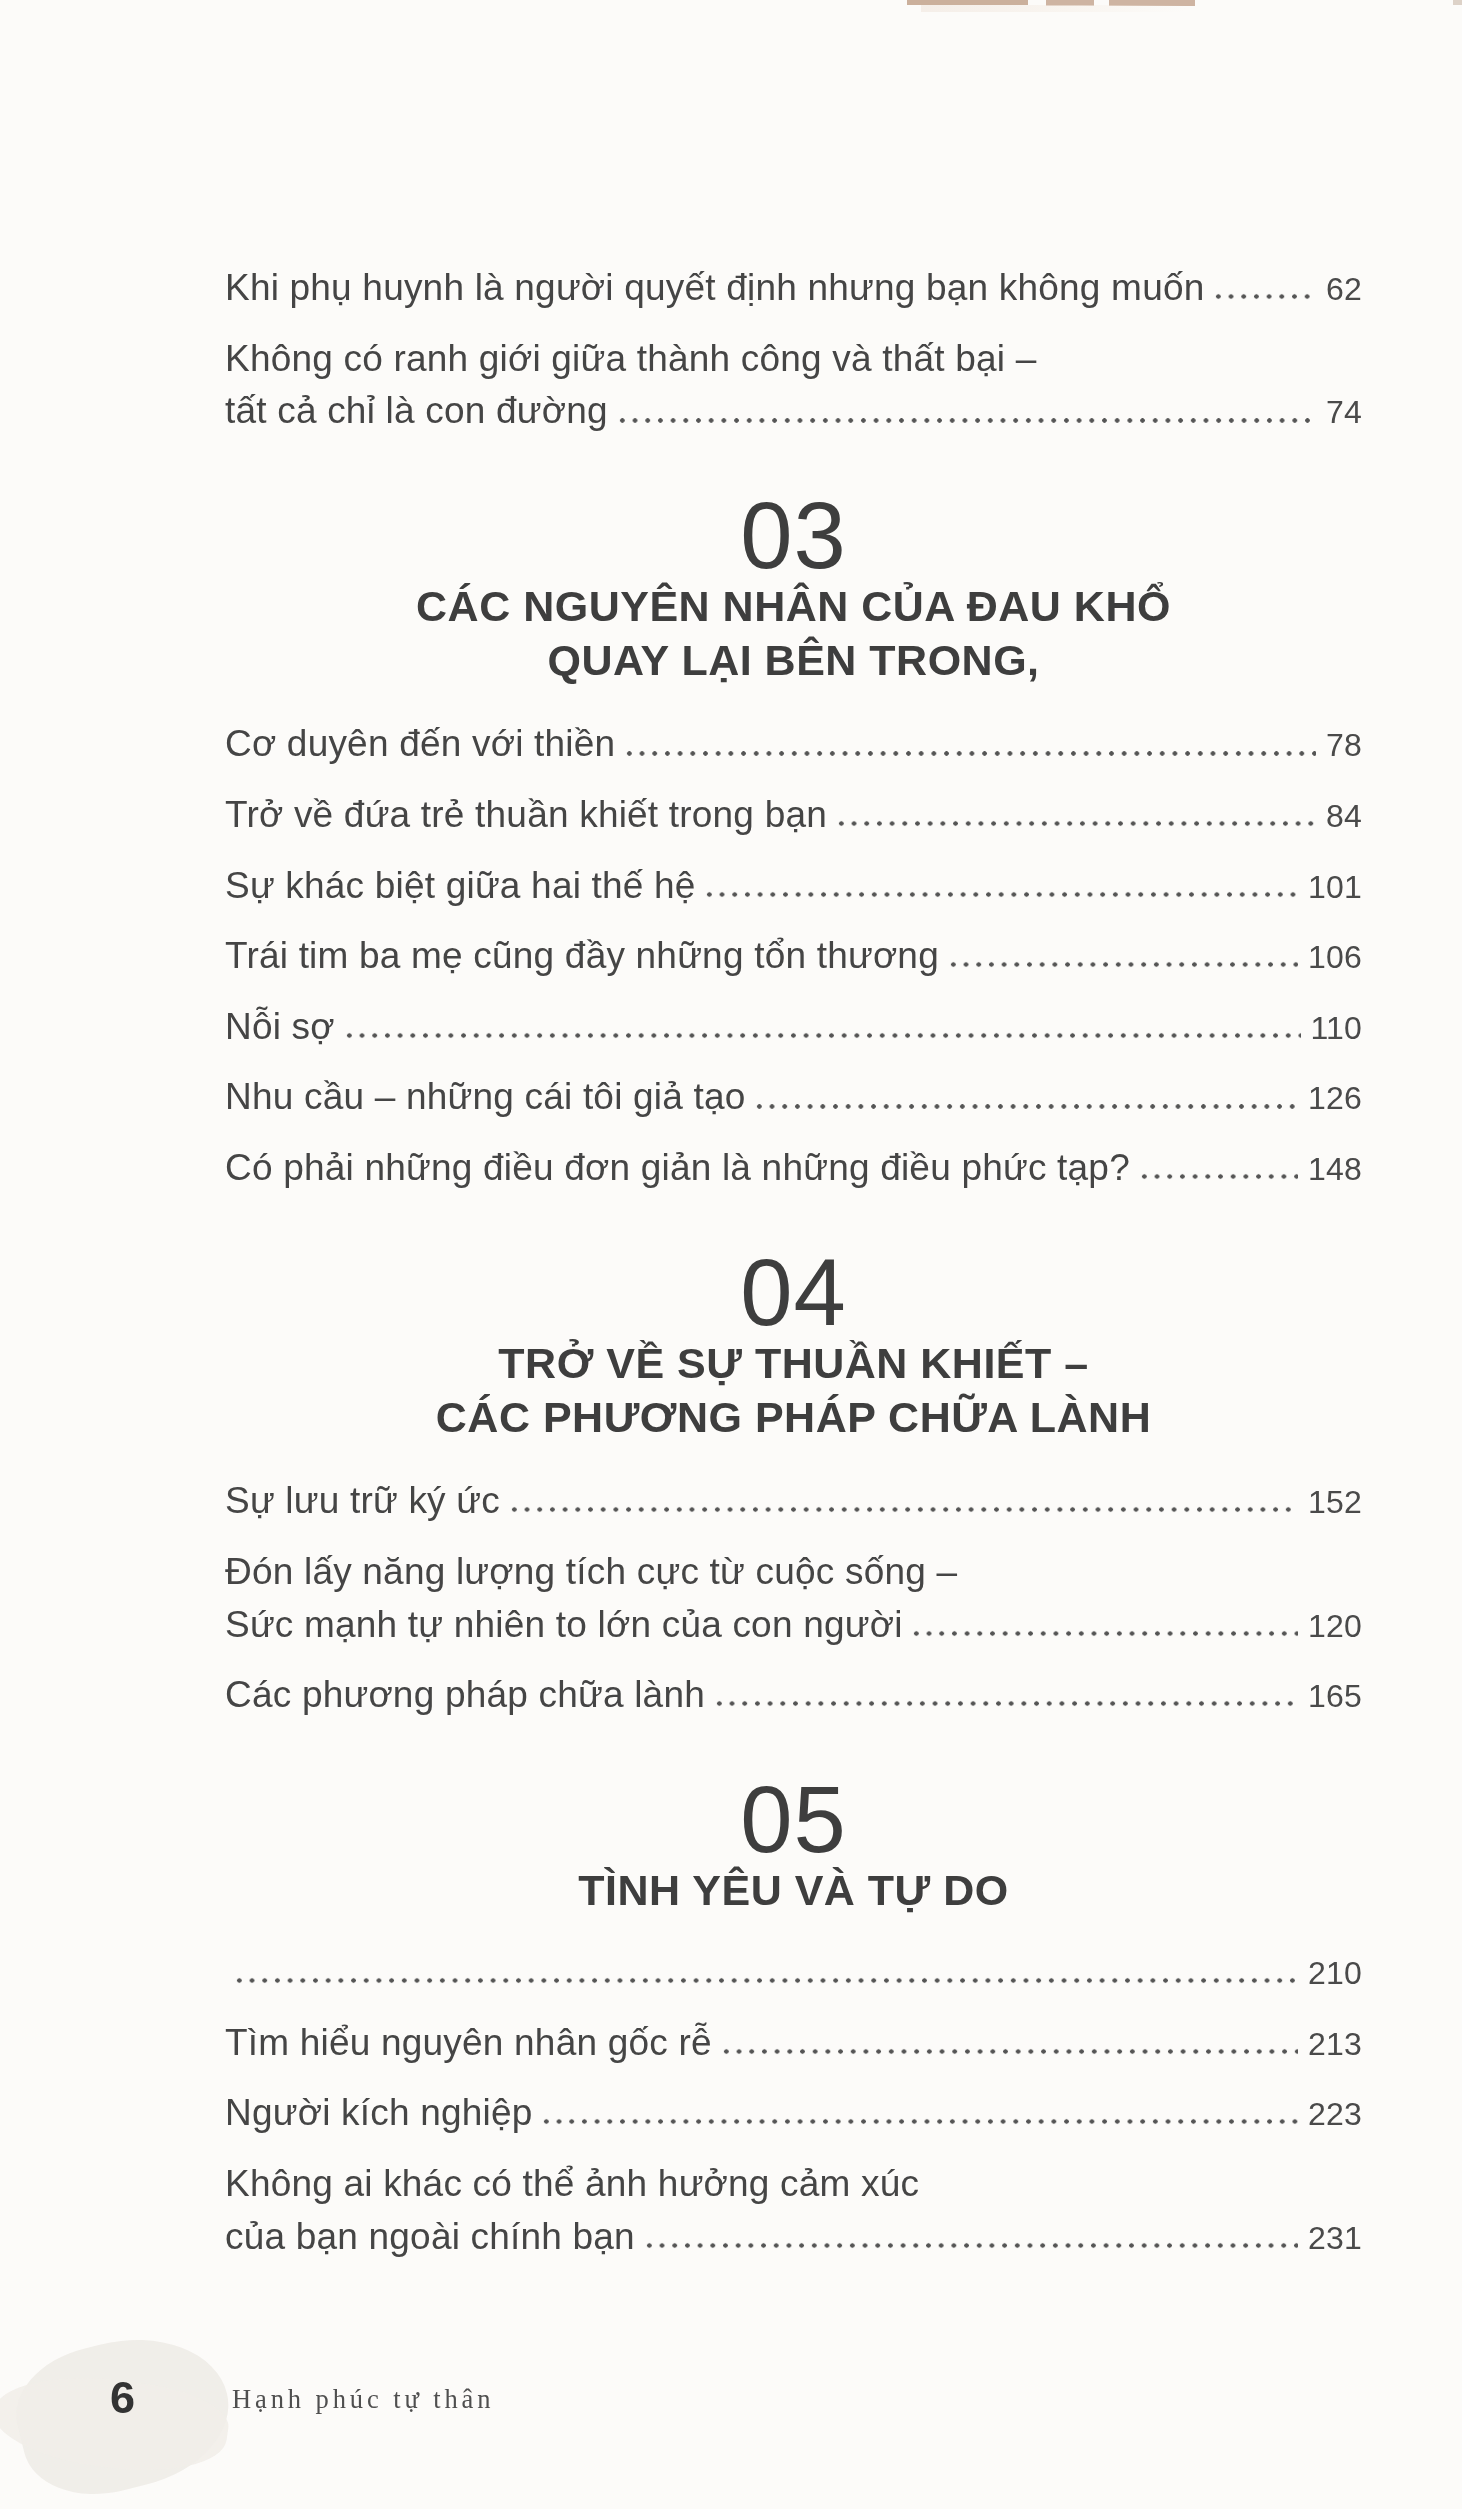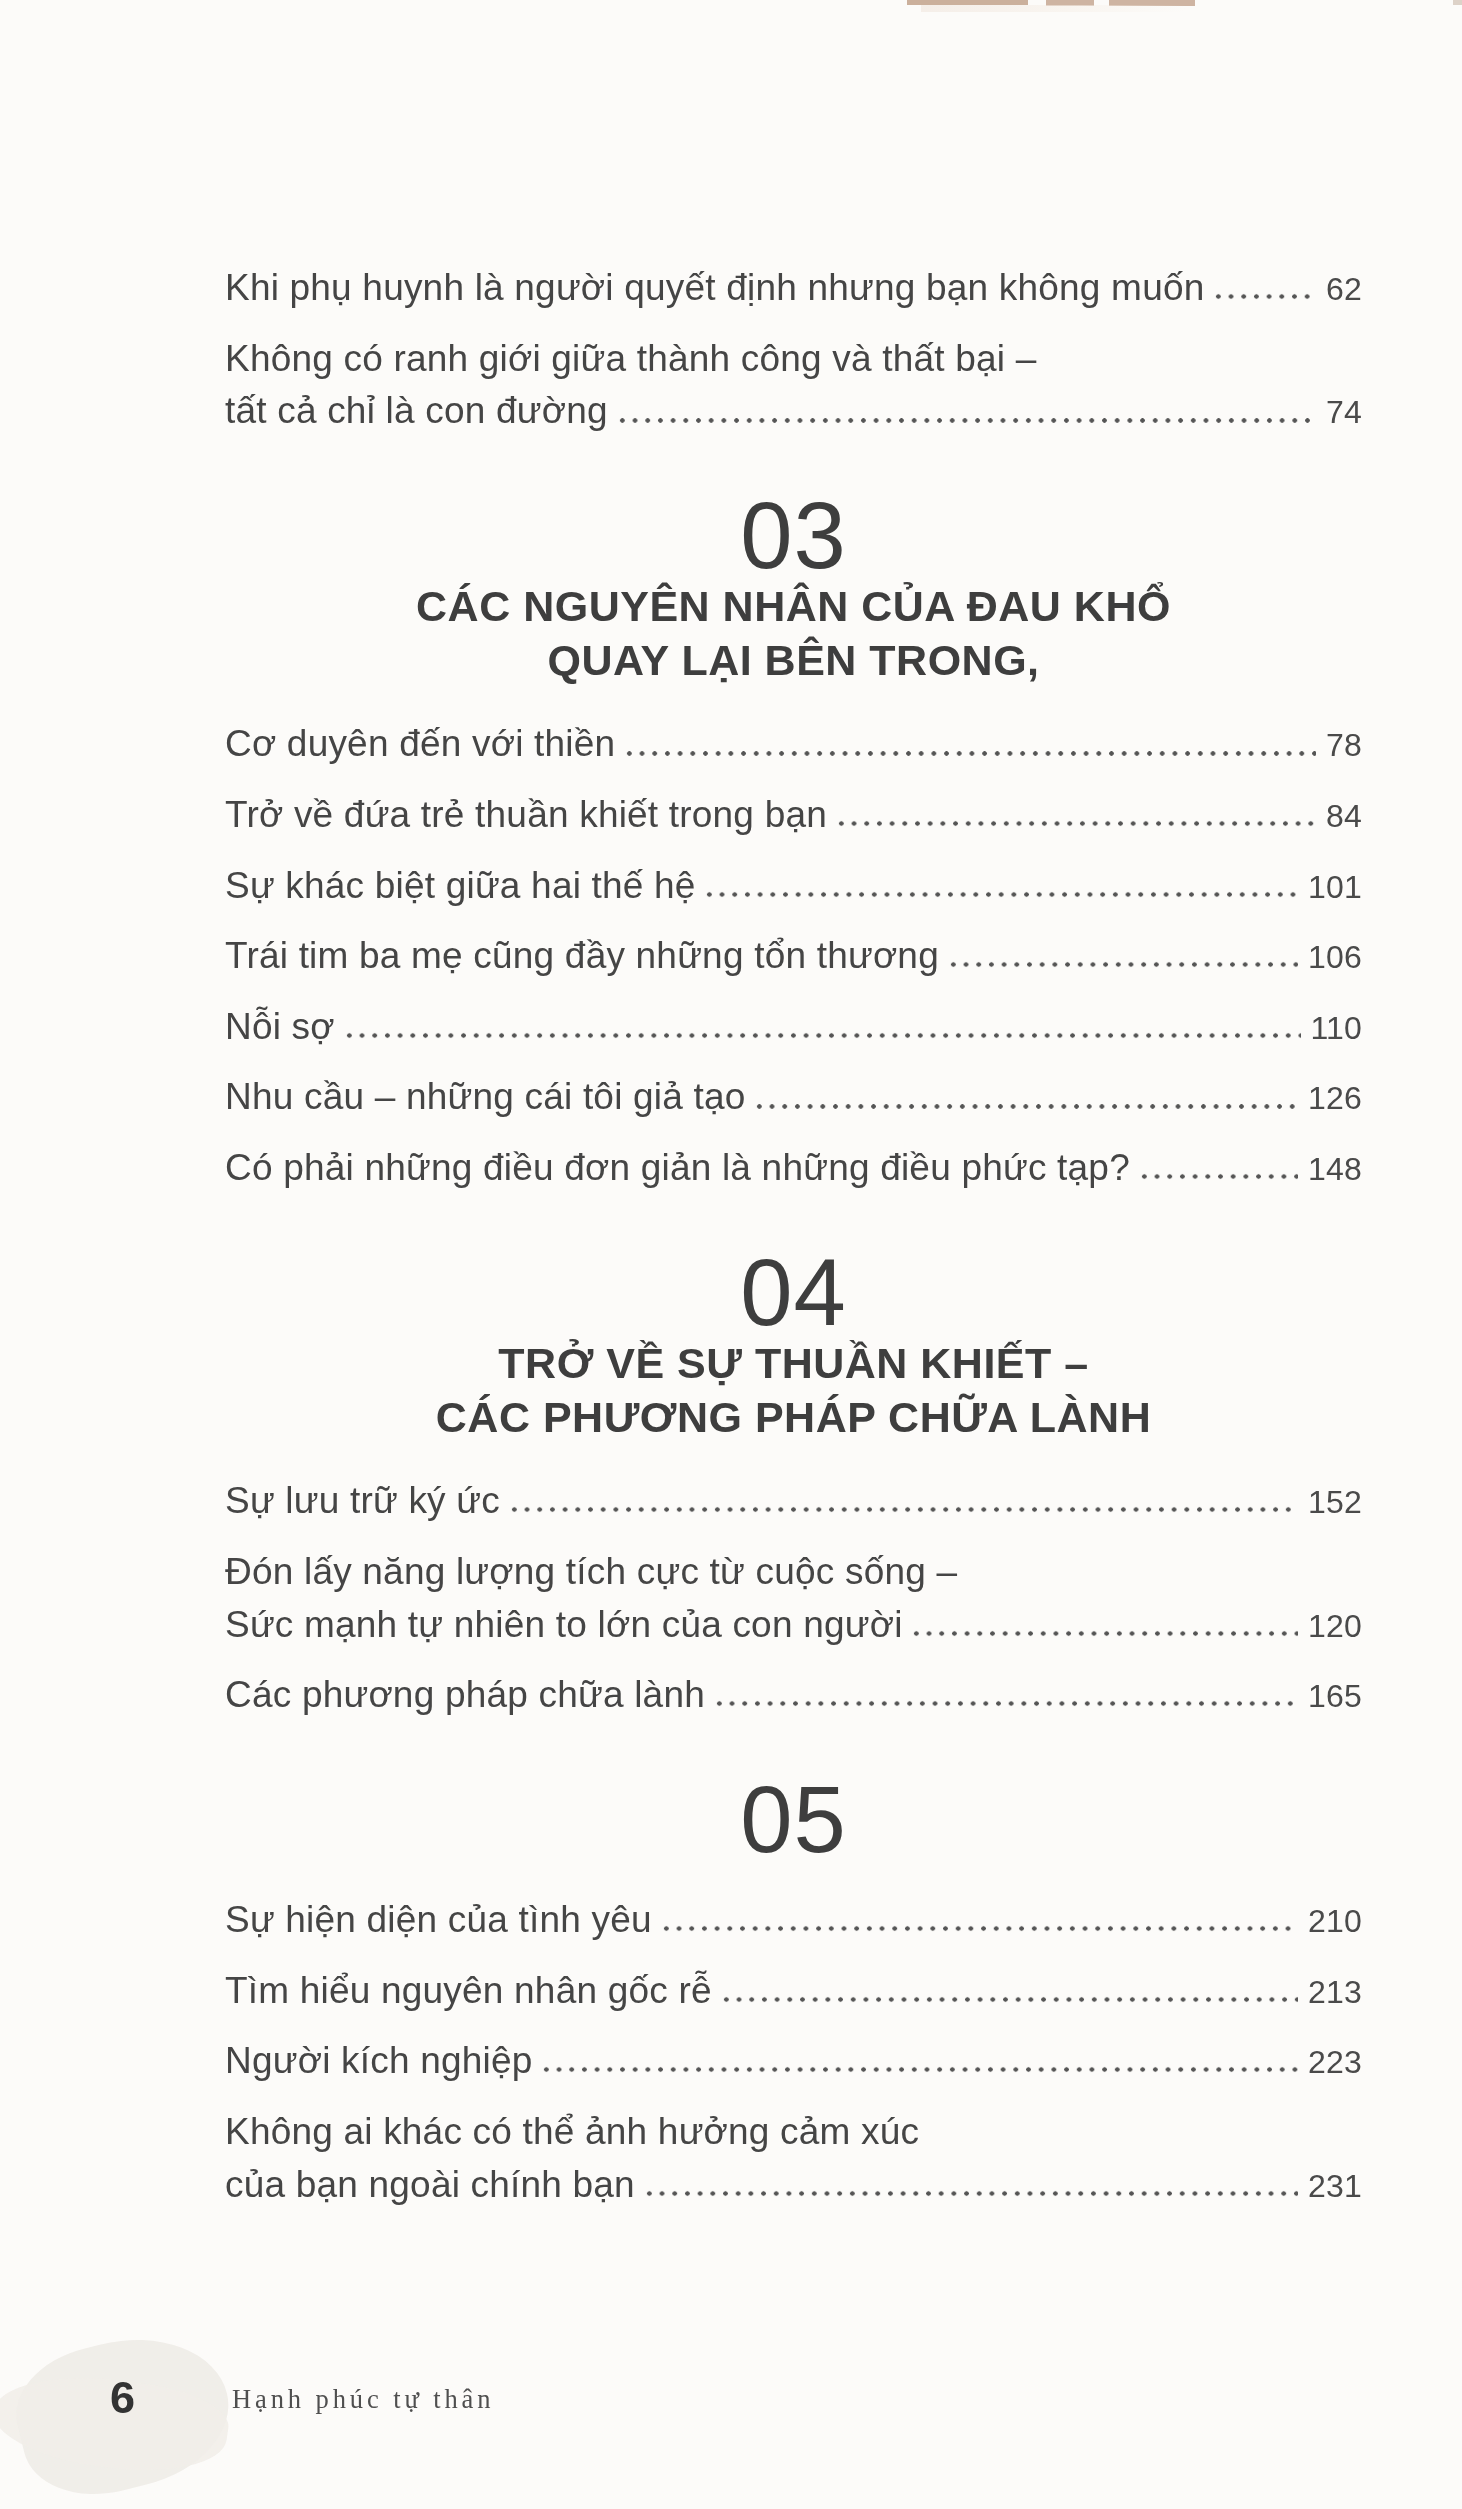--- a/index.html
+++ b/index.html
@@ -170,23 +170,23 @@
       </div>
       <div class="row">
         <span class="etext">Các phương pháp chữa lành</span>
         <span class="leader"></span>
         <span class="pg">165</span>
       </div>
     </section>
     <section class="sec">
       <div class="sec-head">
         <div class="sec-num">05</div>
-      </div>
-      <div class="row">
-        <span class="etext">Sự hiện diện của tình yêu</span>
+        <div class="sec-title">TÌNH YÊU VÀ TỰ DO</div>
+      </div>
+      <div class="row">
         <span class="leader"></span>
         <span class="pg">210</span>
       </div>
       <div class="row">
         <span class="etext">Tìm hiểu nguyên nhân gốc rễ</span>
         <span class="leader"></span>
         <span class="pg">213</span>
       </div>
       <div class="row">
         <span class="etext">Người kích nghiệp</span>

